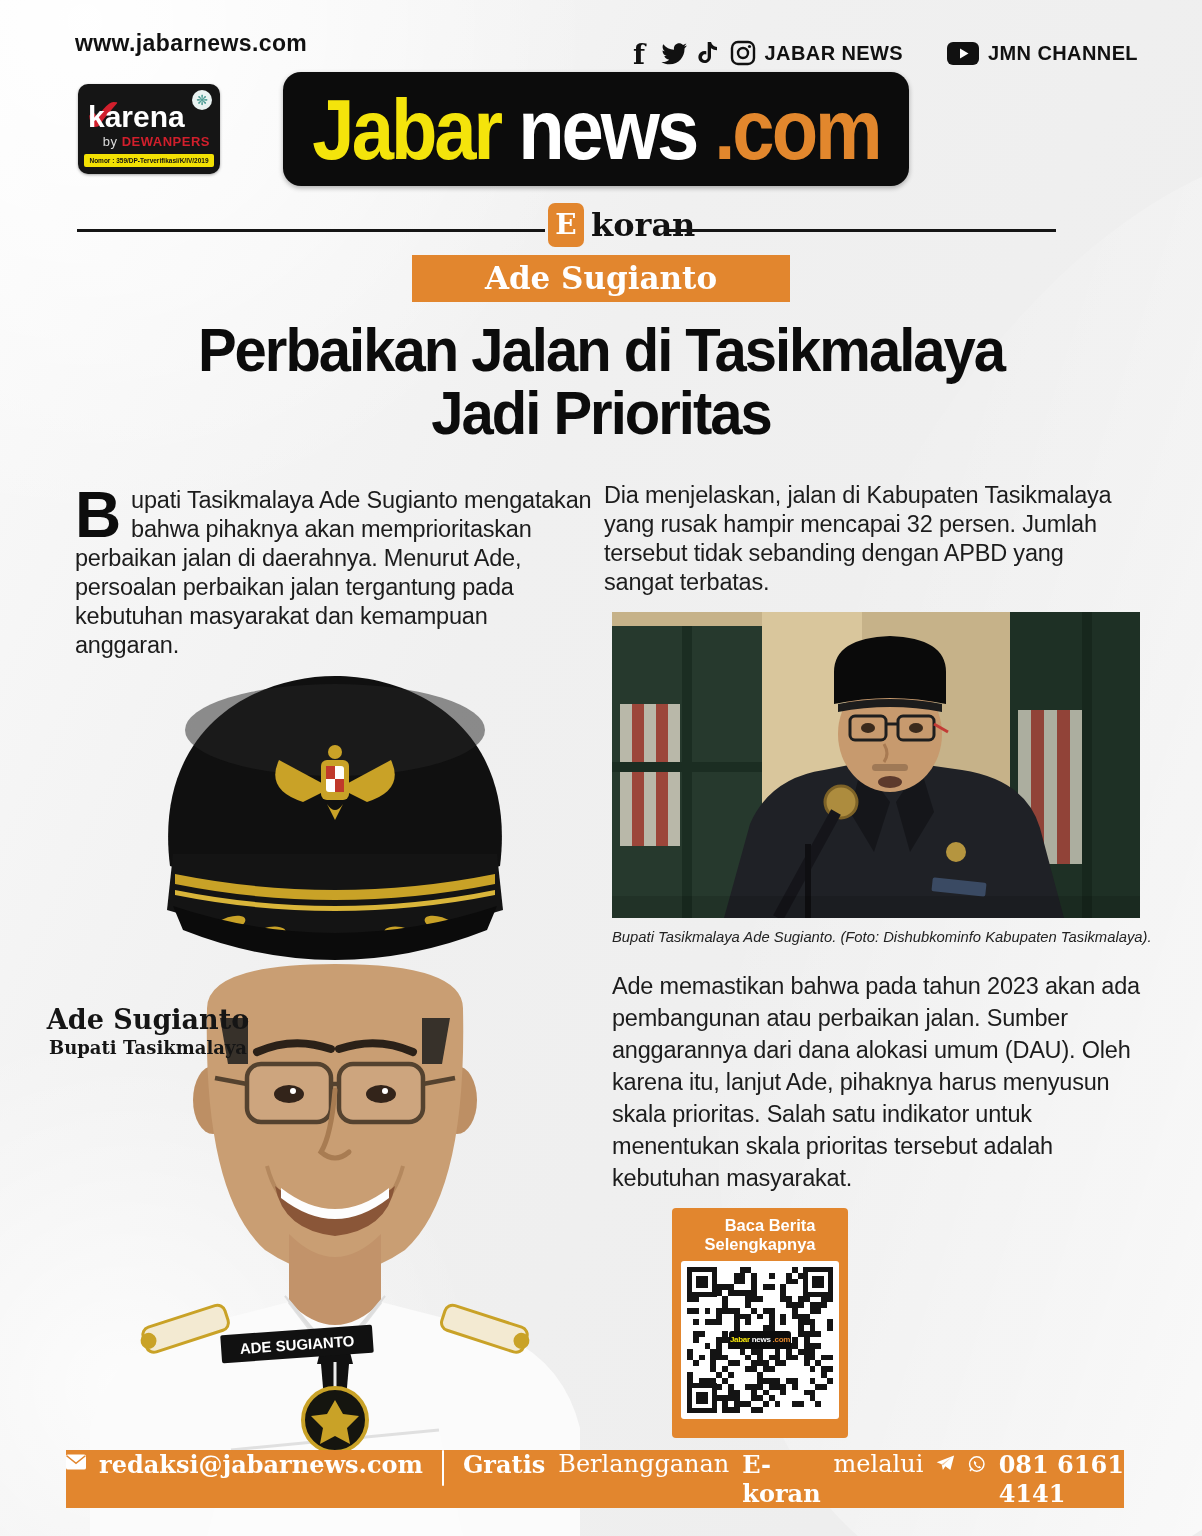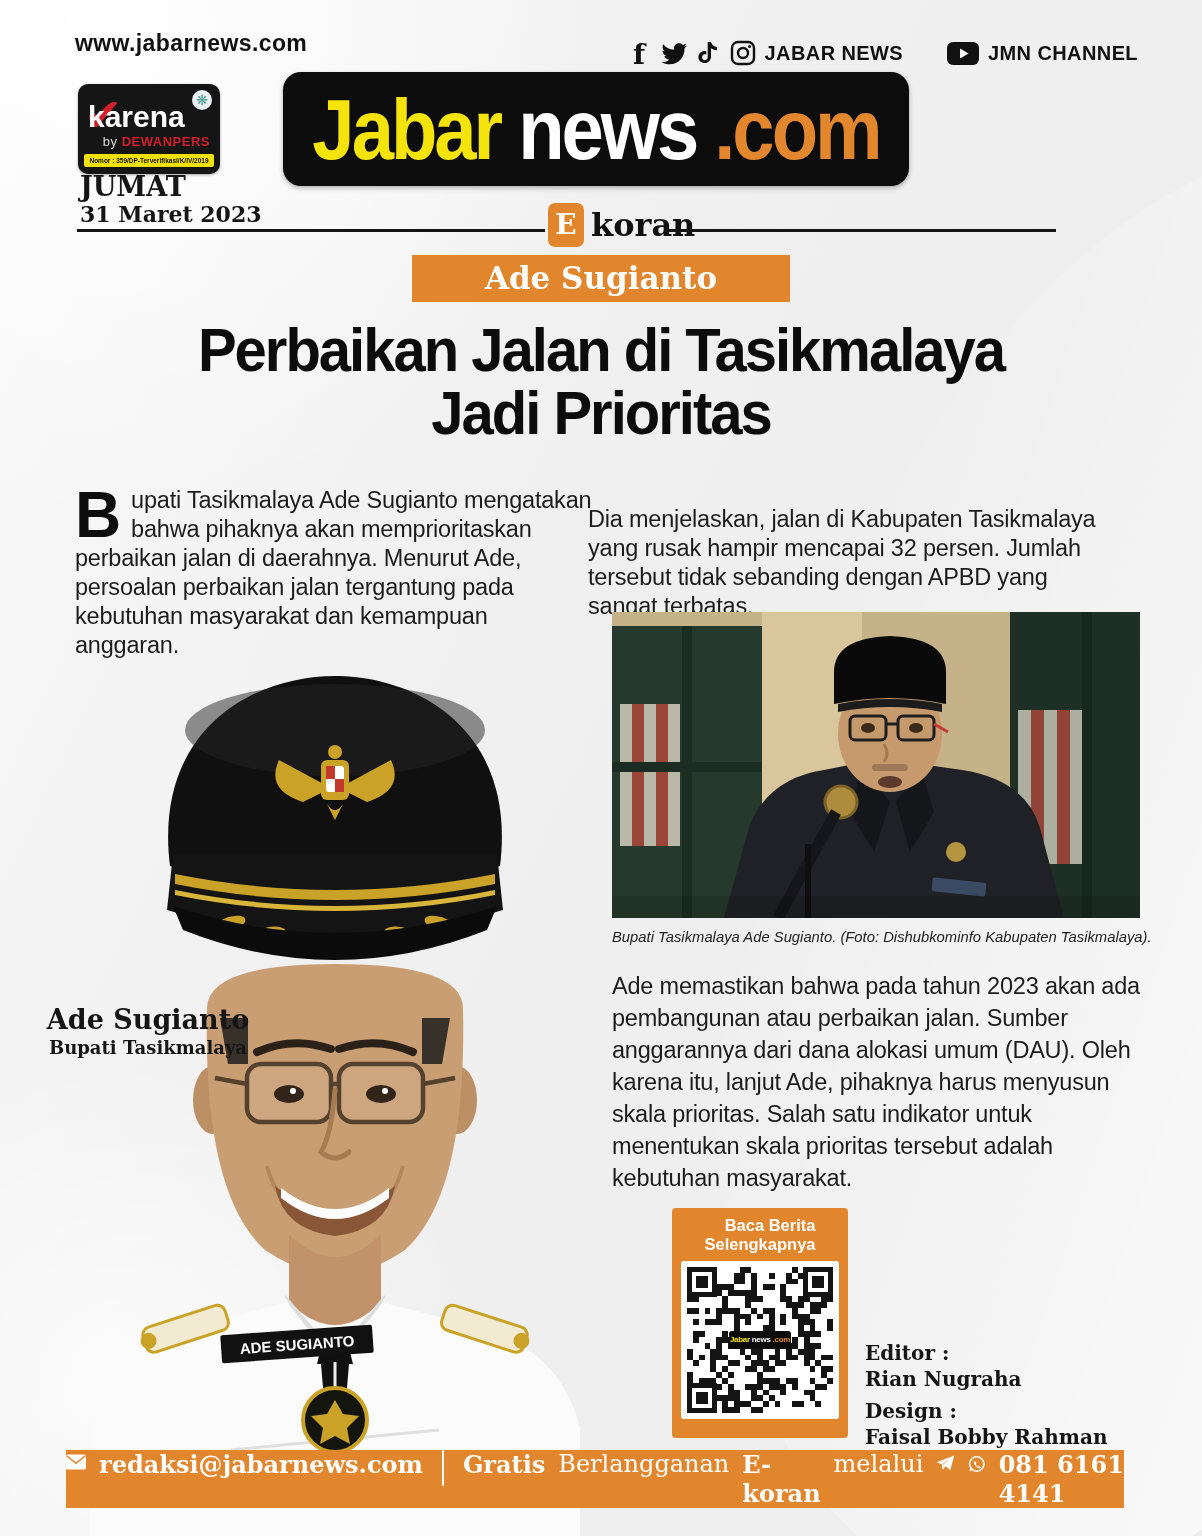--- a/index.html
+++ b/index.html
@@ -57,21 +57,21 @@
 
   .kicker{left:412px;top:255px;width:378px;height:47px;background:#e2862e;color:#fff;
           font-family:"DejaVu Serif",serif;font-weight:bold;font-size:31px;text-align:center;line-height:47px;}
 
   .headline{left:0;top:320px;width:1202px;text-align:center;color:#0c0c0c;
             font-family:"Liberation Sans",sans-serif;font-weight:bold;font-size:58px;line-height:1.06;
             letter-spacing:-2px;transform:scaleY(1.04);}
 
   .bodytext{font-family:"Liberation Sans",sans-serif;font-size:23.5px;line-height:29px;color:#1c1c1c;letter-spacing:-.2px;}
   .col-left{left:75px;top:486px;width:520px;}
-  .col-right-1{left:588px;top:481px;width:532px;margin-top:24px;}
+  .col-right-1{left:604px;top:481px;width:532px;}
   .col-right-2{left:612px;top:970px;width:534px;line-height:32px;}
   .dropcap{float:left;font-size:64px;line-height:50px;font-weight:bold;color:#0d0d0d;
            margin:4px 10px 0 0;font-family:"Liberation Sans",sans-serif;}
 
   .photo{left:612px;top:612px;width:528px;height:306px;overflow:hidden;background:#c6b289;}
   .caption{left:612px;top:929px;width:534px;font-style:italic;font-size:14.8px;color:#222;
            font-family:"Liberation Sans",sans-serif;white-space:nowrap;}
 
   
   .portrait{left:30px;top:638px;width:610px;height:898px;}
@@ -149,24 +149,20 @@
     <span class="vflake">❋</span>
     <span class="vstrip">Nomor : 359/DP-Terverifikasi/K/IV/2019</span>
   </div>
 
   <div class="abs logo-box">
     <span class="logo-jabar">Jabar</span>
     <span class="logo-news">news</span>
     <span class="logo-com">.com</span>
   </div>
 
-  <div class="abs date-block">
-    <div class="date-day">JUMAT</div>
-    <div class="date-full">31 Maret 2023</div>
-  </div>
 
   <div class="abs rule-left"></div>
   <div class="abs ekoran">
     <span class="ebox">E</span>
     <span class="eword">koran</span>
   </div>
   <div class="abs rule-right"></div>
 
   <div class="abs kicker">Ade Sugianto</div>
 
@@ -975,30 +971,20 @@
       <div class="finder f-tr"></div>
       <div class="finder f-bl"></div>
       <div class="qrchip">
         <span style="color:#f4e40b">Jabar</span>
         <span style="color:#fff">news</span>
         <span style="color:#e2872d">.com</span>
       </div>
     </div>
   </div>
 
-  <div class="abs credits">
-    <div class="row">
-      <div>Editor :</div>
-      <div>Rian Nugraha</div>
-    </div>
-    <div class="row">
-      <div>Design :</div>
-      <div>Faisal Bobby Rahman</div>
-    </div>
-  </div>
 
   <div class="abs footer">
     <svg width="32" height="24" viewBox="0 0 32 24">
       <rect x="0" y="0" width="32" height="24" rx="3" fill="#fff"></rect>
       <path d="M1,2 L16,14 L31,2" fill="none" stroke="#e2862e" stroke-width="2.5"></path>
     </svg>
     <span class="b">redaksi@jabarnews.com</span>
     <span class="divider"></span>
     <span class="b">Gratis</span>
     <span>Berlangganan</span>

